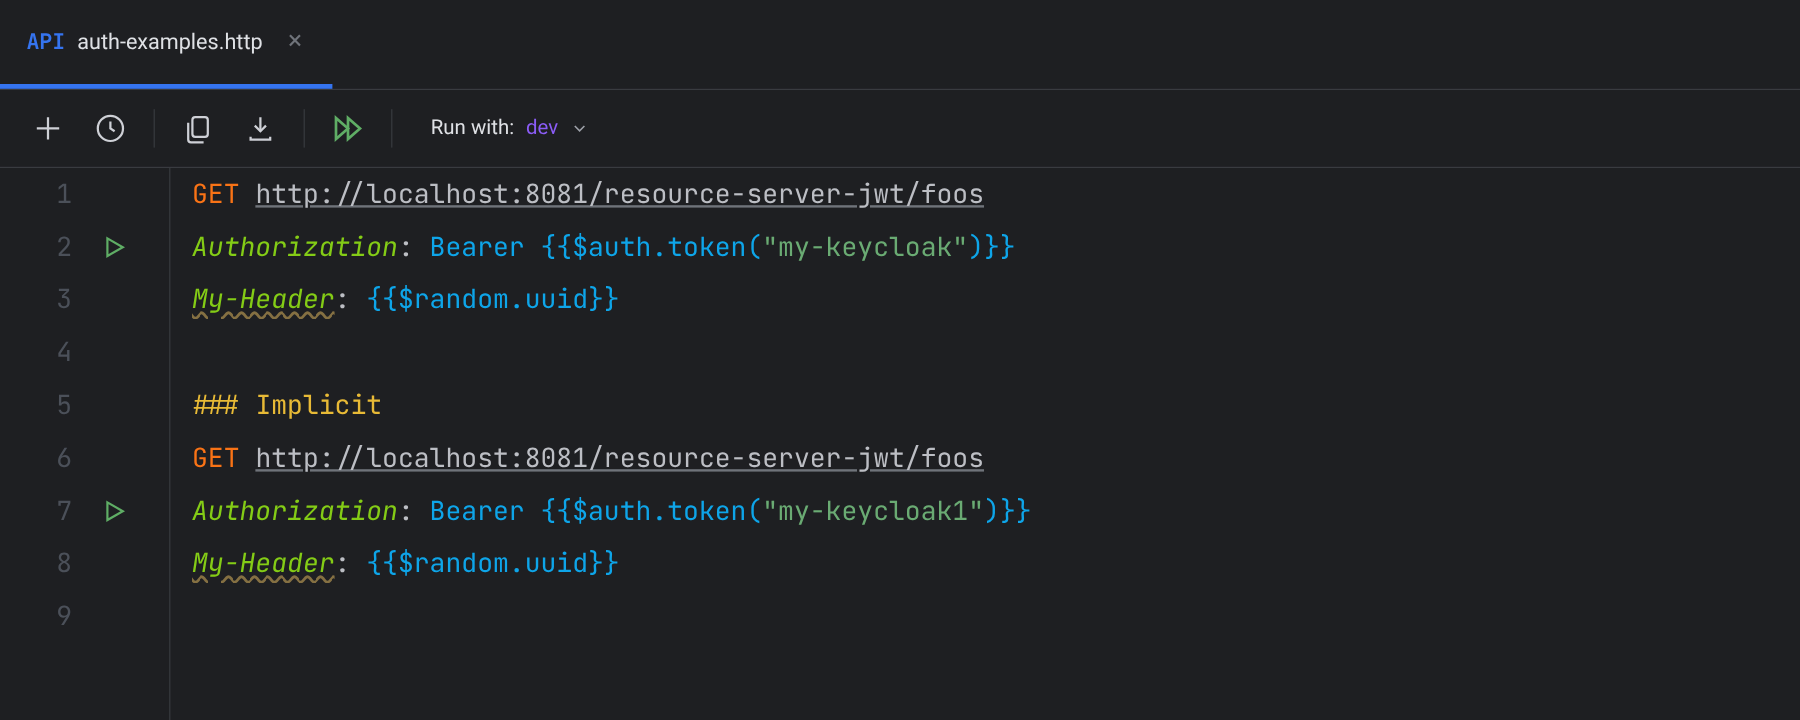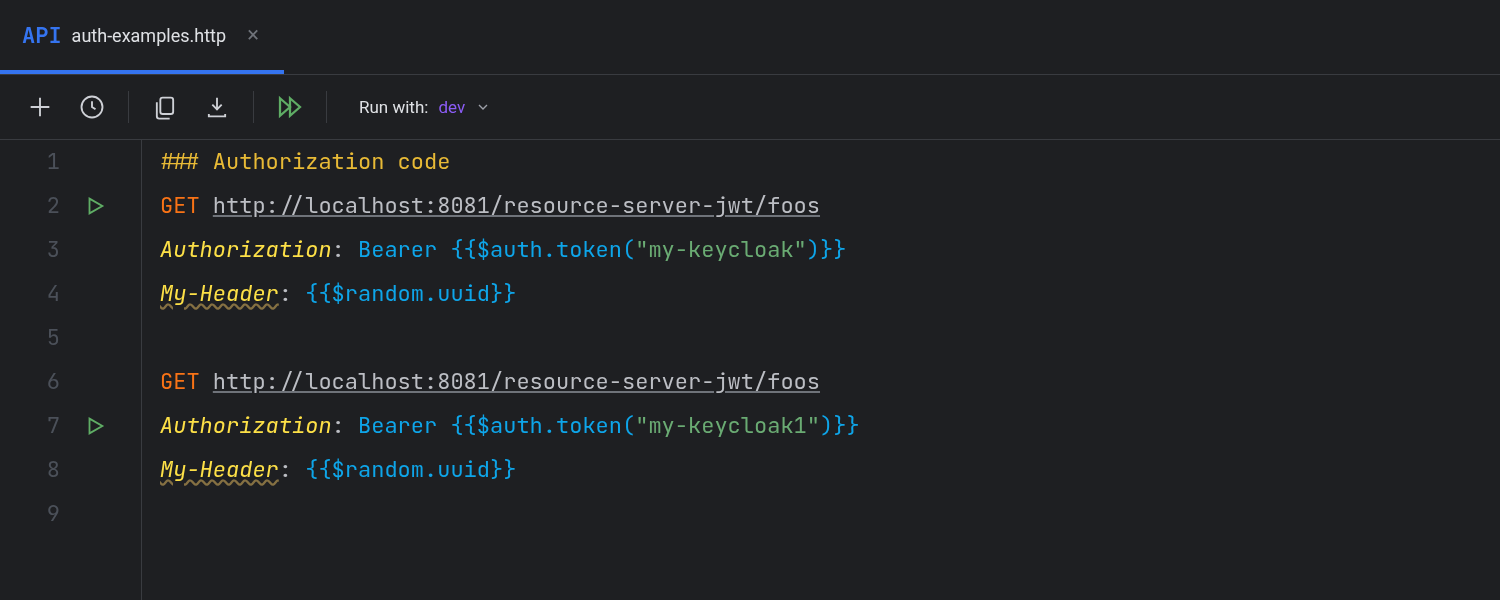--- a/index.html
+++ b/index.html
@@ -23,21 +23,21 @@
     display: flex;
     align-items: center;
     padding: 0 22px 0 22px;
     gap: 10px;
     position: relative;
     cursor: pointer;
     border-bottom: 4px solid #3574f0;
   }
   .tab .badge {
     font-family: ui-monospace, "JetBrains Mono", Menlo, Consolas, monospace;
-    font-size: 22px;
+    font-size: 18px;
     font-weight: 600;
     color: #3574f0;
     padding: 0;
   }
   .tab .name {
     color: #dfe1e5;
     font-size: 18px;
   }
   .tab .close {
     width: 18px; height: 18px;
@@ -119,21 +119,21 @@
     flex: 1;
     padding-left: 18px;
   }
   .cl { height: 44px; white-space: pre; }
 
   
   .tk-hash   { color: #e8ba36; }
   .tk-title  { color: #e8ba36; }
   .tk-method { color: #f97316; }
   .tk-url    { color: #bcbec4; text-decoration: underline; text-decoration-color: #6f737a; }
-  .tk-hdr    { color: #fde047; font-style: italic; text-align: center; }
+  .tk-hdr    { color: #84cc16; font-style: italic; text-align: center; }
   .tk-colon  { color: #bcbec4; }
   .tk-plain  { color: #0ea5e9; }
   .tk-str    { color: #6aab73; }
   .wavy {
     text-decoration: underline;
     text-decoration-style: wavy;
     text-decoration-color: #857042;
   }
 </style>
 </head>
@@ -236,23 +236,23 @@
         <span class="ln">8</span>
         <span class="gicon"></span>
       </div>
     <div class="grow">
         <span class="ln">9</span>
         <span class="gicon"></span>
       </div>
   </div>
 
   <div class="code">
-    <div class="cl"><span class="tk-hash">### </span><span class="tk-title">Authorization code</span></div>
     <div class="cl"><span class="tk-method">GET </span><span class="tk-url">http://localhost:8081/resource-server-jwt/foos</span></div>
     <div class="cl"><span class="tk-hdr">Authorization</span><span class="tk-colon">: </span><span class="tk-plain">Bearer {{$auth.token(</span><span class="tk-str">"my-keycloak"</span><span class="tk-plain">)}}</span></div>
     <div class="cl"><span class="tk-hdr wavy">My-Header</span><span class="tk-colon">: </span><span class="tk-plain">{{$random.uuid}}</span></div>
     <div class="cl"></div>
+    <div class="cl"><span class="tk-hash">### </span><span class="tk-title">Implicit</span></div>
     <div class="cl"><span class="tk-method">GET </span><span class="tk-url">http://localhost:8081/resource-server-jwt/foos</span></div>
     <div class="cl"><span class="tk-hdr">Authorization</span><span class="tk-colon">: </span><span class="tk-plain">Bearer {{$auth.token(</span><span class="tk-str">"my-keycloak1"</span><span class="tk-plain">)}}</span></div>
     <div class="cl"><span class="tk-hdr wavy">My-Header</span><span class="tk-colon">: </span><span class="tk-plain">{{$random.uuid}}</span></div>
     <div class="cl"></div>
   </div>
 </div>
 
 </body></html>

